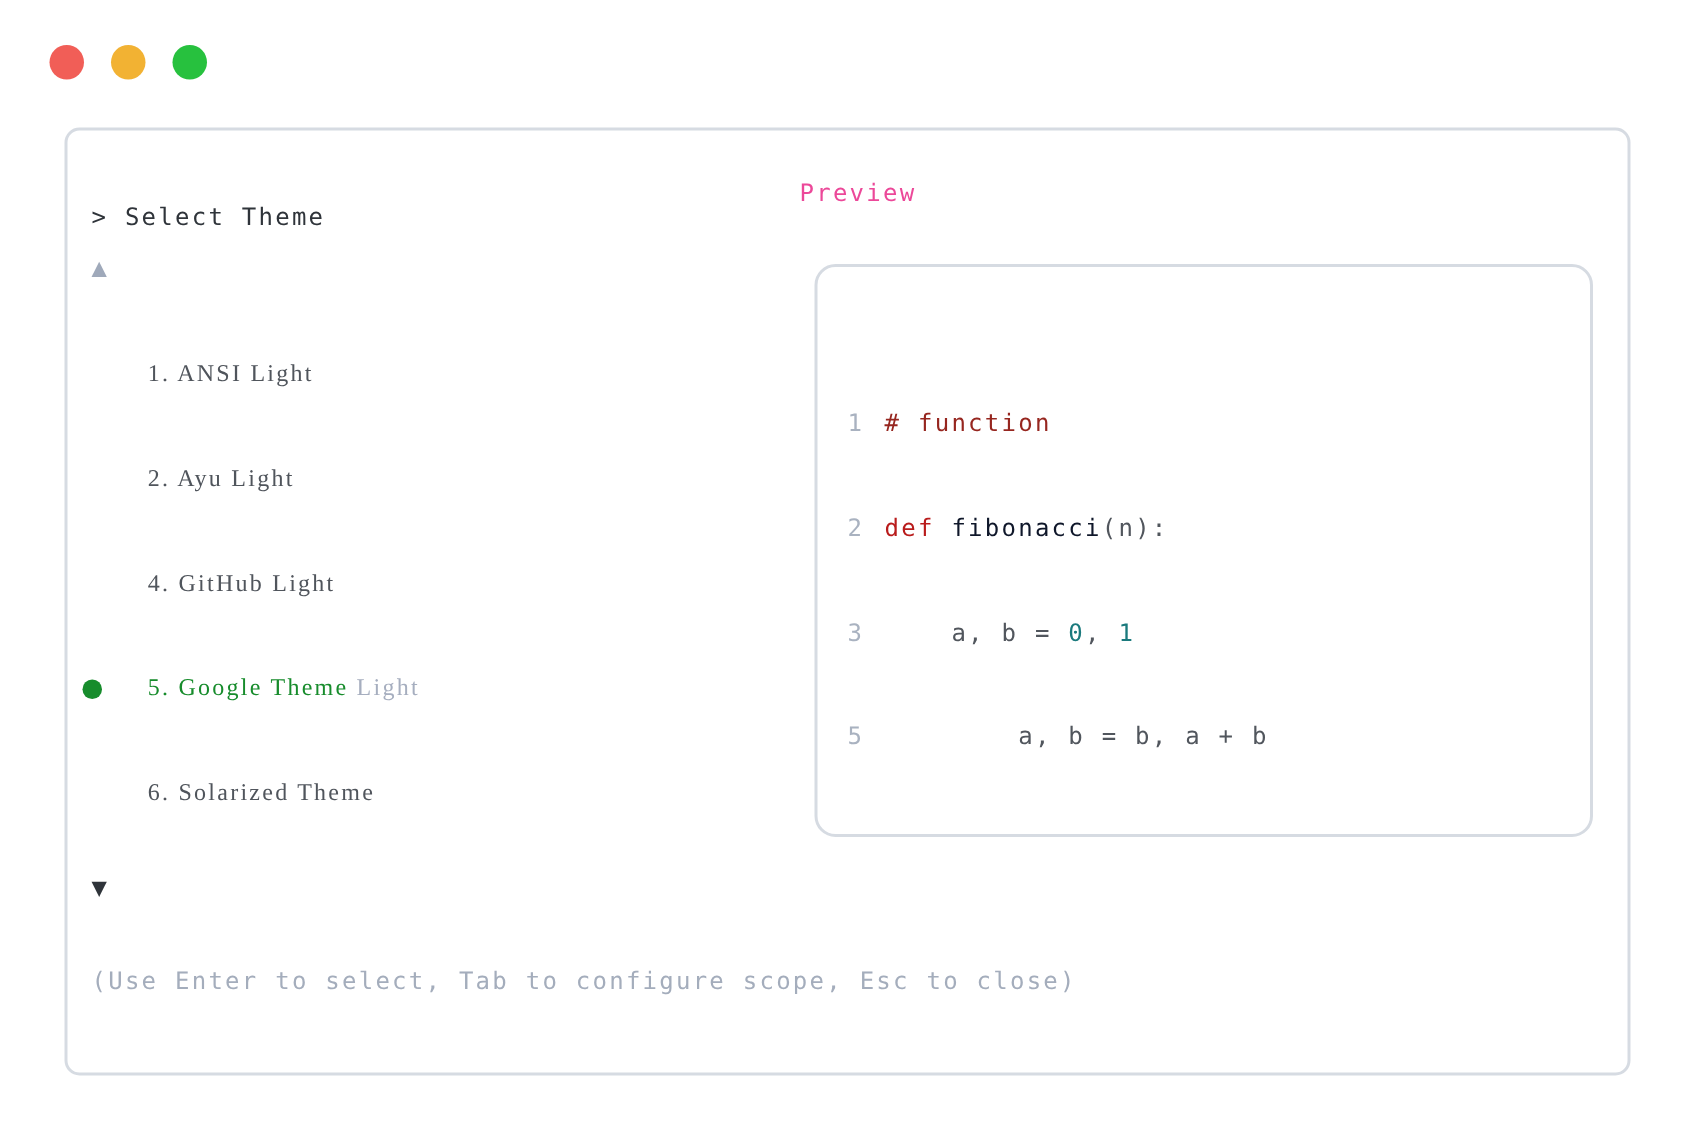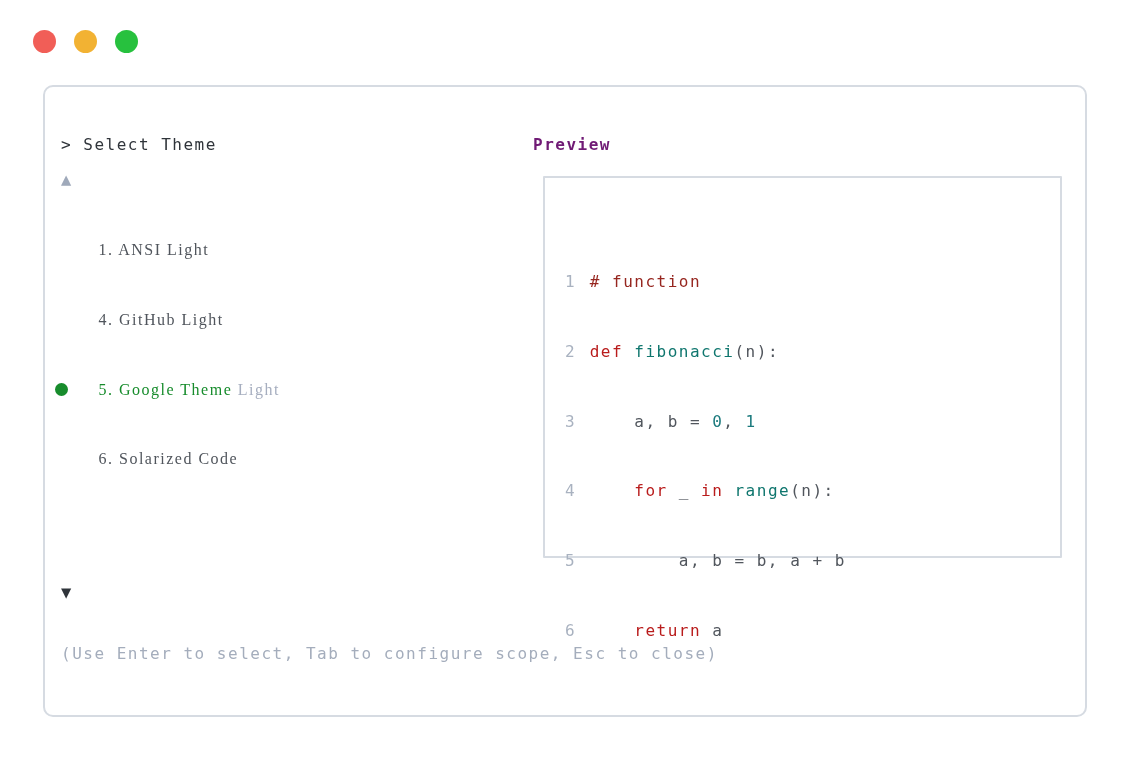--- a/index.html
+++ b/index.html
@@ -18,47 +18,47 @@
   .dot.yellow { background:#f2b233; }
   .dot.green  { background:#27c13e; }
 
   
   .panel {
     position:absolute; left:43px; top:85px; width:1044px; height:632px;
     border:2px solid #d6dbe2; border-radius:10px; background:#ffffff;
   }
 
   .picker-title { position:absolute; left:61px; top:135px; color:#2f343a; }
-  .preview-title { position:absolute; left:533px; top:135px; color:#701a75;font-weight:bold; }
+  .preview-title { position:absolute; left:533px; top:119px; color:#ec4899; }
 
   .scroll-up   { position:absolute; left:61px; top:169px; font-size:17px; color:#9fa9ba; letter-spacing:0; }
   .scroll-down { position:absolute; left:61px; top:582px; font-size:17px; color:#2f343a; letter-spacing:0; }
 
   
   .theme-list { position:absolute; left:93px; top:196px; }
   .trow { position:relative; height:31.8px; line-height:31.8px; color:#50555c; cursor:default;font-family:Liberation Serif, serif; }
   .trow .muted { color:#a6aebf; }
   .trow.selected .num, .trow.selected .nm { color:#178c2c; }
   .bullet {
     position:absolute; left:-38px; top:9.5px; width:13px; height:13px;
     border-radius:50%; background:#178c2c;
   }
 
   
   .preview-box {
     position:absolute; left:543px; top:176px; width:519px; height:382px;
-    border:2px solid #d6dbe2; border-radius:1px; background:#ffffff;
+    border:2px solid #d6dbe2; border-radius:14px; background:#ffffff;
   }
   .code { position:absolute; left:20px; top:50px; }
   .cline { height:31.8px; line-height:31.8px; color:#51565d; }
   .ln { color:#a9b2c0; }
   .cline .ln { margin-right:13.6px; }
   .tk.comment { color:#96261f; }
   .tk.keyword { color:#b91c1c; }
-  .tk.fname   { color:#0f766e; }
+  .tk.fname   { color:#0f172a; }
   .tk.number  { color:#1b7a7d; }
 
   .help-text { position:absolute; left:61px; top:644px; color:#a4adbc;text-align:center; }
 </style>
 </head>
 <body>
 
 <div class="stage">
 
   <div class="traffic">
@@ -69,40 +69,39 @@
 
   <div class="panel"></div>
 
   <div class="picker-title mono">&gt; Select Theme</div>
   <div class="preview-title mono">Preview</div>
 
   <div class="scroll-up">▲</div>
 
   <div class="theme-list mono">
     <div class="trow"><span class="num"> 1. </span><span class="nm">ANSI Light</span><span class="muted"></span></div>
+    <div class="trow"><span class="num"> 2. </span><span class="nm">Ayu Light</span><span class="muted"></span></div>
     <div class="trow"><span class="num"> 4. </span><span class="nm">GitHub Light</span><span class="muted"></span></div>
     <div class="trow selected"><span class="bullet"></span><span class="num"> 5. </span><span class="nm">Google Theme</span><span class="muted"> Light</span></div>
-    <div class="trow"><span class="num"> 6. </span><span class="nm">Solarized Code</span><span class="muted"></span></div>
+    <div class="trow"><span class="num"> 6. </span><span class="nm">Solarized Theme</span><span class="muted"></span></div>
     
     
     
     
     
   </div>
 
   <div class="scroll-down">▼</div>
 
   <div class="preview-box">
     <div class="code mono">
       <div class="cline"><span class="ln">1</span><span class="tk comment"># function</span></div>
       <div class="cline"><span class="ln">2</span><span class="tk keyword">def</span><span class="tk"> </span><span class="tk fname">fibonacci</span><span class="tk">(n):</span></div>
       <div class="cline"><span class="ln">3</span><span class="tk">    a, b = </span><span class="tk number">0</span><span class="tk">, </span><span class="tk number">1</span></div>
-      <div class="cline"><span class="ln">4</span><span class="tk">    </span><span class="tk keyword">for</span><span class="tk"> _ </span><span class="tk keyword">in</span><span class="tk"> </span><span class="tk fname">range</span><span class="tk">(n):</span></div>
       <div class="cline"><span class="ln">5</span><span class="tk">        a, b = b, a + b</span></div>
-      <div class="cline"><span class="ln">6</span><span class="tk">    </span><span class="tk keyword">return</span><span class="tk"> a</span></div>
       <div class="cline"></div>
       
       
     </div>
   </div>
 
   <div class="help-text mono">(Use Enter to select, Tab to configure scope, Esc to close)</div>
 
 </div>
 

